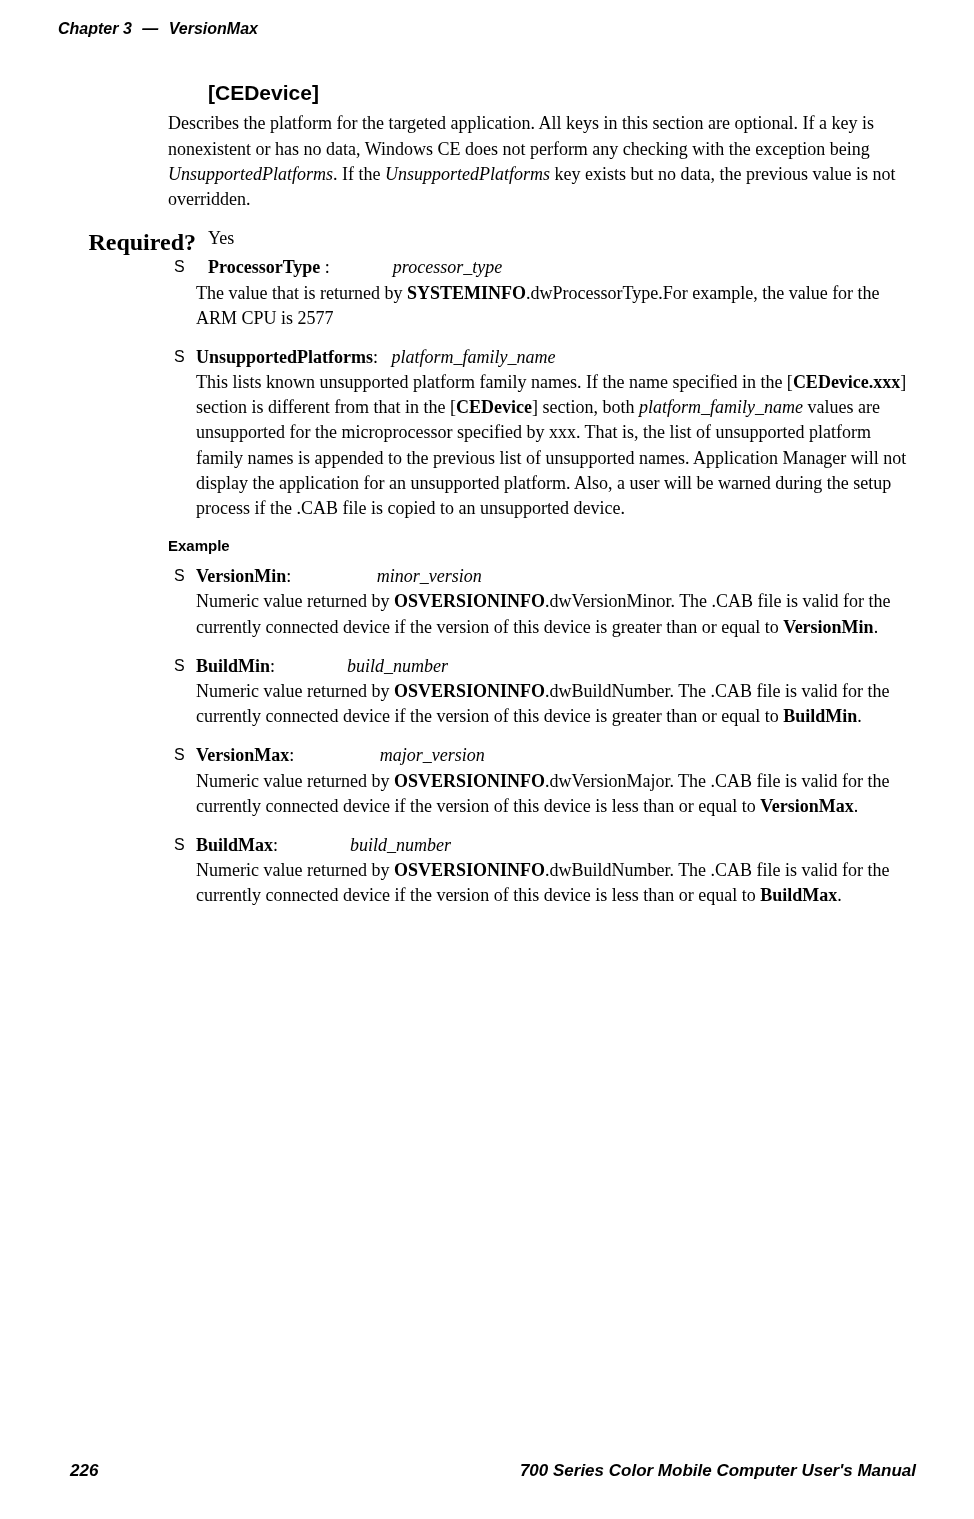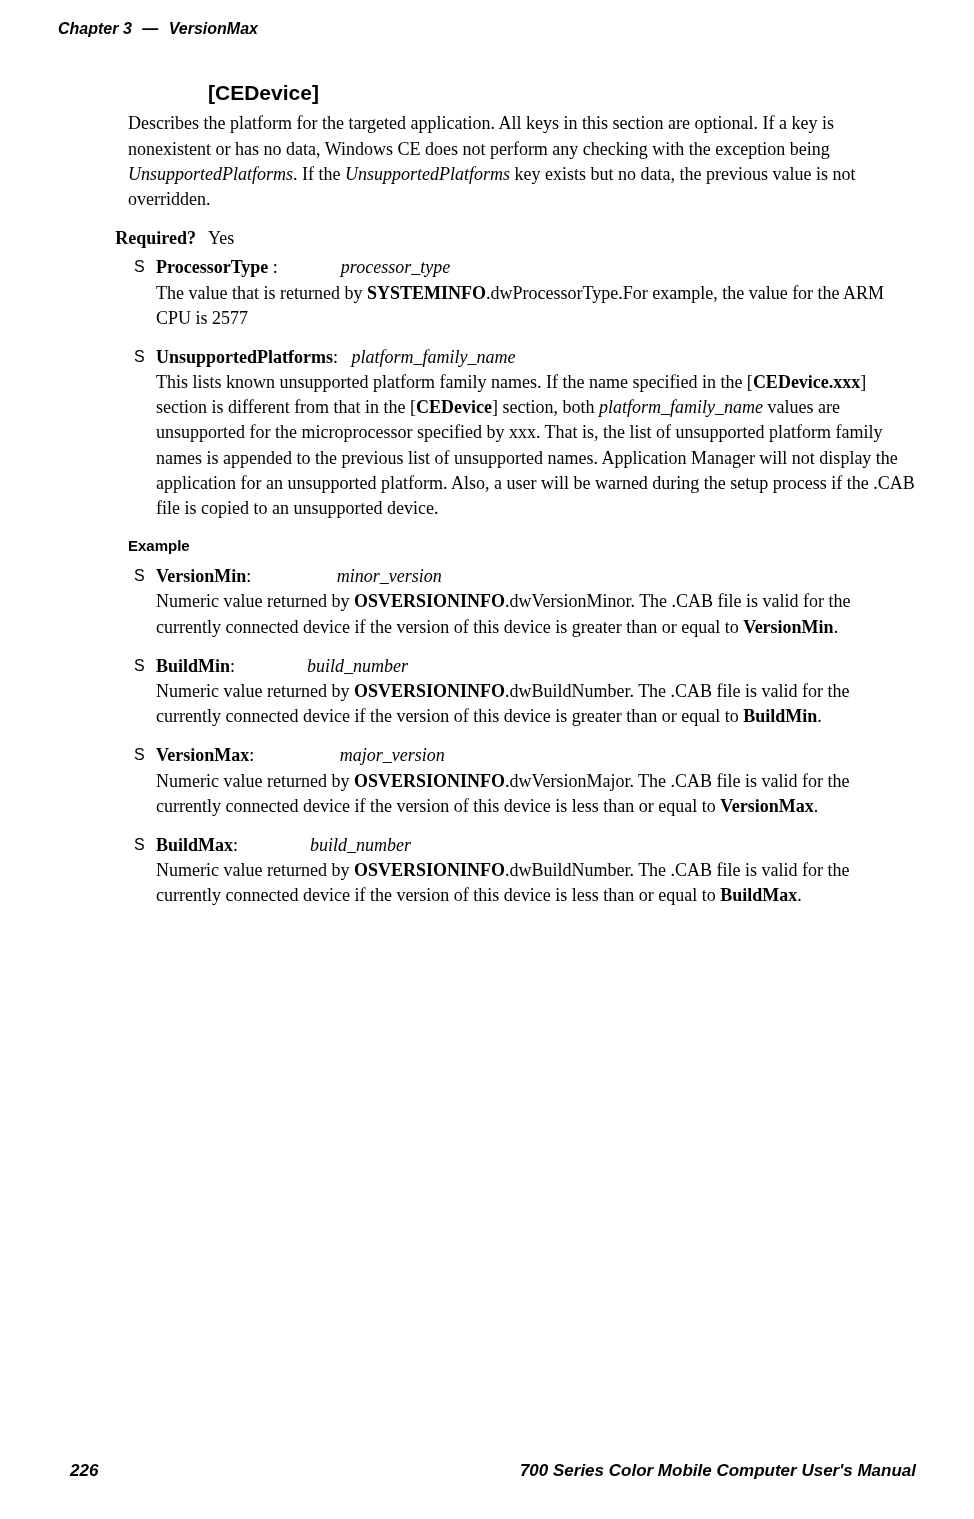--- a/index.html
+++ b/index.html
@@ -33,39 +33,39 @@
     bottom: 90px;
   }
   .left-col {
     float: left;
     width: 150px;
     text-align: right;
     padding-right: 12px;
     box-sizing: border-box;
   }
   .right-col {
-    margin-left: 70px;
+    margin-left: 110px;
   }
   .row {
     clear: both;
     overflow: hidden;
   }
   .section-title {
     font-family: Arial, Helvetica, sans-serif;
     font-weight: bold;
     font-size: 21px;
     margin-bottom: 4px;
   }
   .body-text {
     margin-bottom: 12px;
   }
   .required-label {
     font-weight: bold;
     font-family: Georgia, serif;
-    font-size: 18px;
+    font-size: 24px;
     text-align: right;
   }
   ul.bullets {
     list-style: none;
     margin: 4px 0 0 0;
     padding: 0;
   }
   ul.bullets > li {
     position: relative;
     padding-left: 28px;

